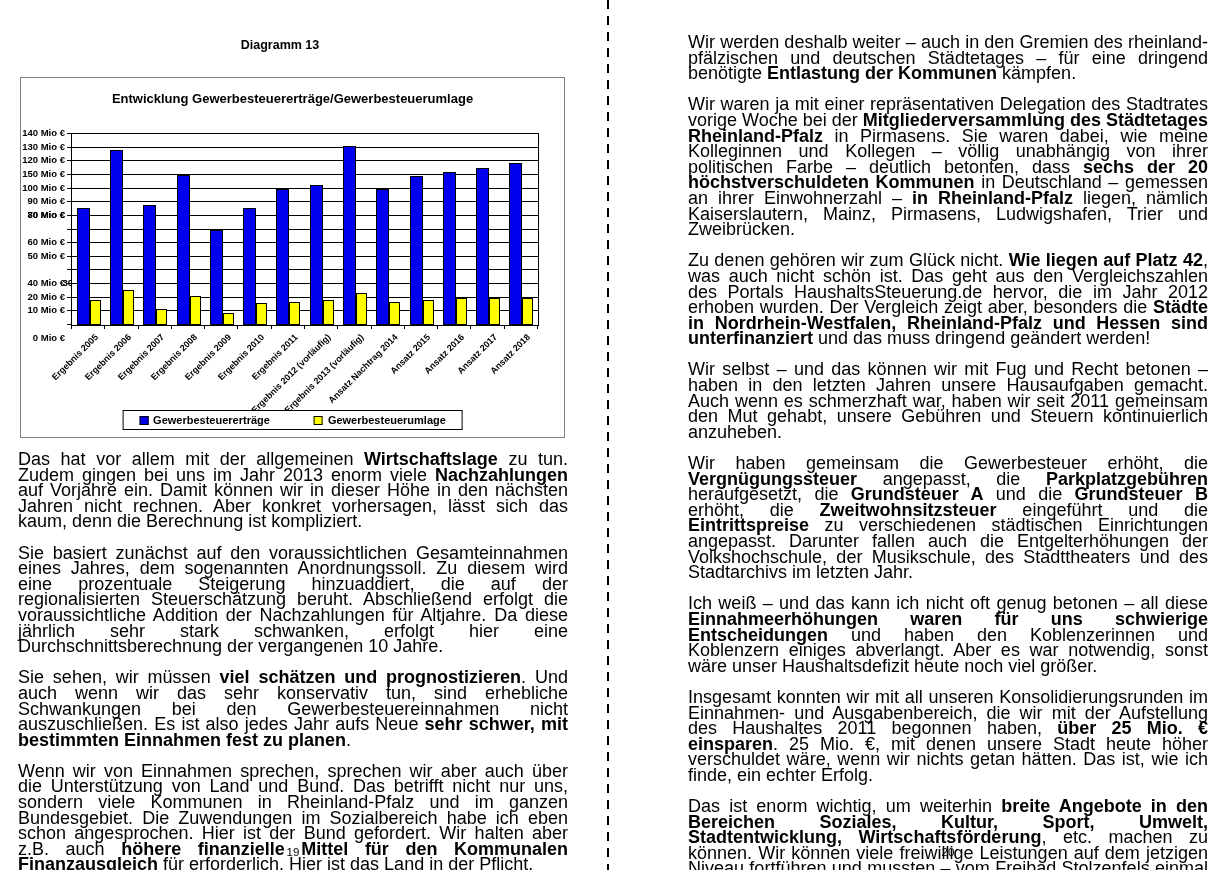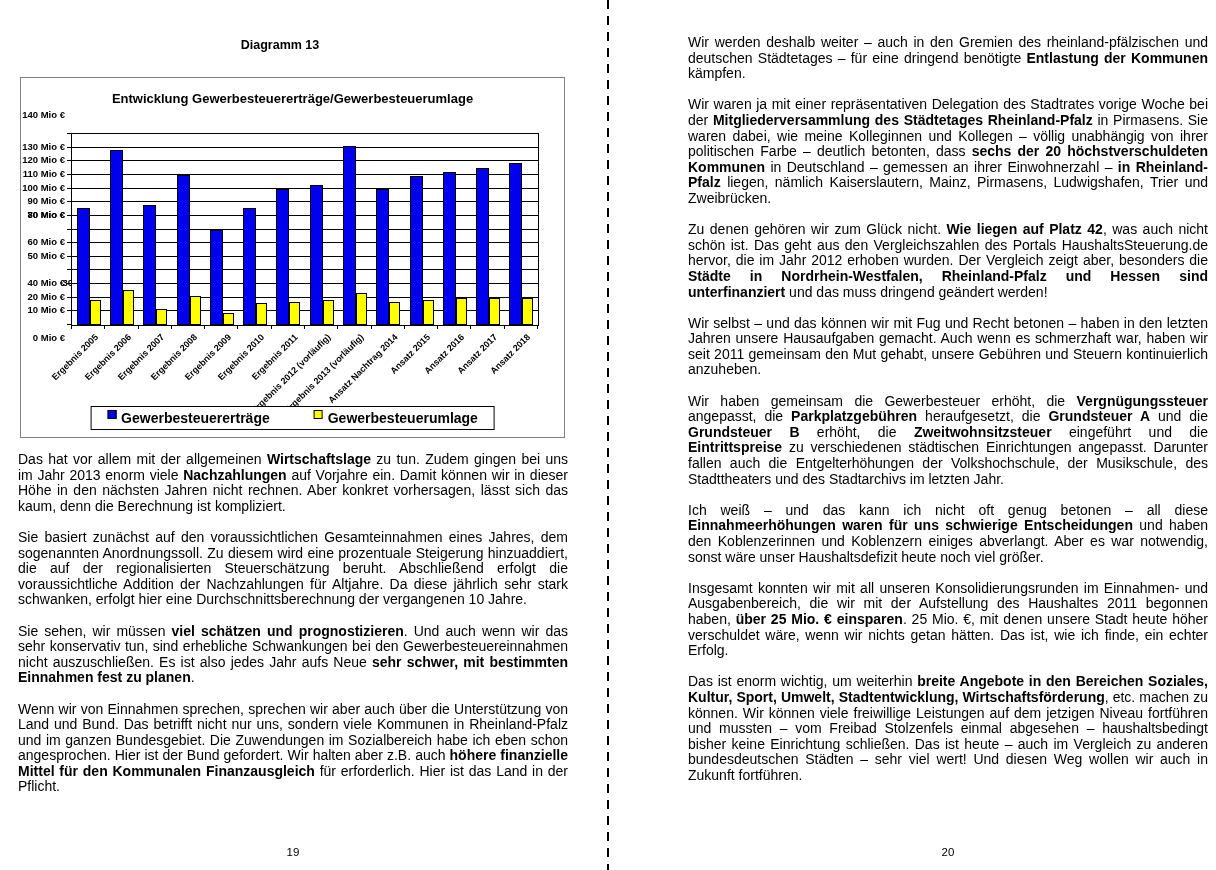--- a/index.html
+++ b/index.html
@@ -43,28 +43,28 @@
   .xlab{
     position:absolute;right:0;top:0;white-space:nowrap;
     font-weight:bold;font-size:9px;
     transform-origin:100% 0;transform:rotate(-45deg);
   }
   #legend{
     position:absolute;bottom:7px;left:50%;transform:translateX(-50%);
     border:1px solid #000;padding:3px 16px;display:flex;gap:44px;
     align-items:center;background:#fff;
   }
-  .leg-item{display:flex;align-items:flex-start;gap:5px;font-weight:bold;font-size:14px;white-space:nowrap;}
+  .leg-item{display:flex;align-items:center;gap:5px;font-weight:bold;font-size:11px;white-space:nowrap;}
   .leg-swatch{width:9px;height:9px;border:1px solid #000;box-sizing:border-box;}
 
   .textblock{position:absolute;left:0;}
   #left-text{top:452px;width:550px;}
   #right-text{top:35px;width:520px;}
   .para{
-    text-align:justify;font-size:14px;line-height:15.6px;
+    text-align:justify;font-size:18px;line-height:15.6px;
     margin:0 0 15.6px 0;
   }
   .para b{font-weight:bold;}
   .pagenum{
     position:absolute;top:846px;left:0;width:100%;text-align:center;font-size:11.5px;
   }
 </style>
 </head>
 <body>
 
@@ -91,27 +91,27 @@
         <div class="ylab" style="top: 159.143px;">60 Mio €</div>
         <div class="ytick" style="top: 164.143px;"></div>
         <div class="ylab" style="top: 132px;">70 Mio €</div>
         <div class="ytick" style="top: 150.5px;"></div>
         <div class="ylab" style="top: 131.857px;">80 Mio €</div>
         <div class="ytick" style="top: 136.857px;"></div>
         <div class="ylab" style="top: 118.214px;">90 Mio €</div>
         <div class="ytick" style="top: 123.214px;"></div>
         <div class="ylab" style="top: 104.571px;">100 Mio €</div>
         <div class="ytick" style="top: 109.571px;"></div>
-        <div class="ylab" style="top: 90.9286px;">110 Mio €</div>
+        <div class="ylab" style="top: 90.9286px;">150 Mio €</div>
         <div class="ytick" style="top: 95.9286px;"></div>
         <div class="ylab" style="top: 77.2857px;">120 Mio €</div>
         <div class="ytick" style="top: 82.2857px;"></div>
         <div class="ylab" style="top: 63.6429px;">130 Mio €</div>
         <div class="ytick" style="top: 68.6429px;"></div>
-        <div class="ylab" style="top: 32px;">140 Mio €</div>
+        <div class="ylab" style="top: 50px;">140 Mio €</div>
         <div class="ytick" style="top: 55px;"></div>
       </div>
     <div id="plot">
         <div class="gridline" style="bottom: 13.6429px;"></div>
         <div class="gridline" style="bottom: 27.2857px;"></div>
         <div class="gridline" style="bottom: 40.9286px;"></div>
         <div class="gridline" style="bottom: 54.5714px;"></div>
         <div class="gridline" style="bottom: 68.2143px;"></div>
         <div class="gridline" style="bottom: 81.8571px;"></div>
         <div class="gridline" style="bottom: 95.5px;"></div>

